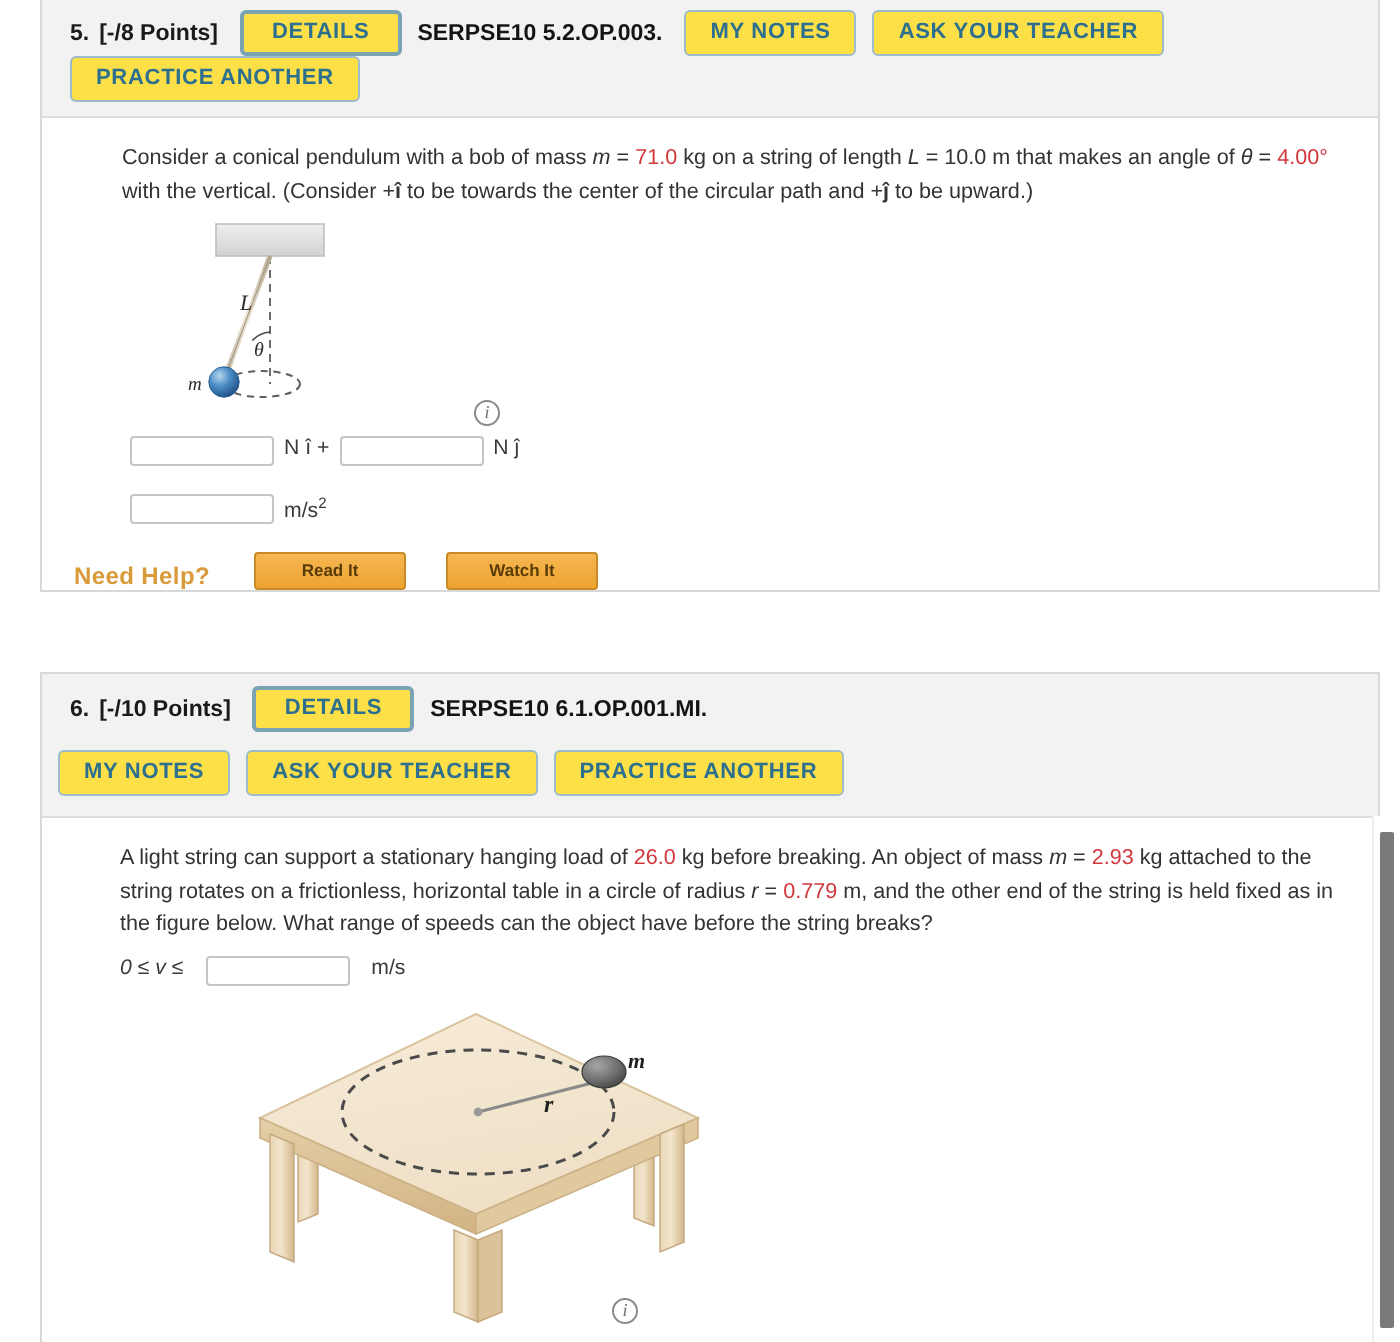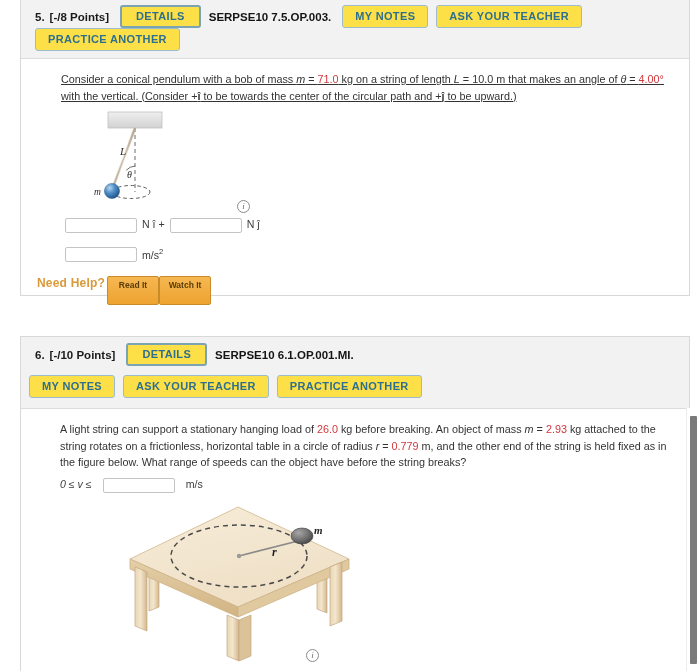--- a/index.html
+++ b/index.html
@@ -97,34 +97,34 @@
     background: #fff;
     border-radius: 2px;
     font-size: 10px;
     padding: 1px 3px;
     font-family: "Liberation Sans", sans-serif;
   }
   .unit { font-size: 10.6px; color: #3a3a3a; white-space: nowrap; }
   .sup { font-size: 7.6px; vertical-align: super; }
 
   
-  .need-help { display: flex; align-items: flex-start; gap: 0; margin-top: 4px; }
+  .need-help { display: flex; align-items: flex-end; gap: 20px; margin-top: 4px; }
   .nh-label {
     font-size: 12px; font-weight: bold; color: #d99a3a;
     letter-spacing: .2px; margin-right: 2px;
   }
   .help-btn {
     background: linear-gradient(#f6b752, #eda32f);
     border: 1px solid #c98b28;
     border-radius: 2px;
     color: #5a3c08;
     font-size: 8.5px;
     font-weight: bold;
-    padding: 3px 0 13px 0;
-    width: 52px;
+    padding: 3px 0 3px 0;
+    width: 76px;
     text-align: center;
     cursor: pointer;
     line-height: 1.2;
   }
 
   
   .scrollbar-track {
     position: absolute; right: 0; top: 408px;
     width: 14px; height: 263px;
     background: #ffffff;
@@ -142,29 +142,29 @@
 <body>
 
 <div class="page">
 
   <div class="card" style="left:20px; top:-1px; width:670px; height:297px;">
 
     <div class="card-head">
       <span class="q-num">5.</span>
       <span class="q-pts">[-/8 Points]</span>
       <button class="btn details">DETAILS</button>
-      <span class="q-code">SERPSE10 7.5.OP.003.</span>
+      <span class="q-code">SERPSE10 5.2.OP.003.</span>
       <button class="btn">MY NOTES</button>
       <button class="btn">ASK YOUR TEACHER</button>
       <button class="btn" style="margin-right:0">PRACTICE ANOTHER</button>
     </div>
 
     <div class="card-body">
 
-      <div class="prob-text" style="margin-left:-4px;text-decoration:underline;">
+      <div class="prob-text" style="margin-left:-4px;">
         <span>Consider a conical pendulum with a bob of mass </span><span class="it">m</span><span> = </span><span class="val">71.0</span><span> kg on a string of length </span><span class="it">L</span><span> = 10.0 m that makes an angle of </span><span class="it">θ</span><span> = </span><span class="val">4.00°</span><span> with the vertical. (Consider +</span><b>î</b><span> to be towards the center of the circular path and +</span><b>ĵ</b><span> to be upward.)</span>
       </div>
 
       <div class="fig-wrap" style="height:110px; margin-top:4px;">
         <svg width="200" height="105" viewBox="0 0 200 105" style="position:absolute; left:16px; top:0;">
           <defs>
             <linearGradient id="ceil" x1="0" y1="0" x2="0" y2="1">
               <stop offset="0" stop-color="#efefef"></stop>
               <stop offset="1" stop-color="#d2d2d2"></stop>
             </linearGradient>

